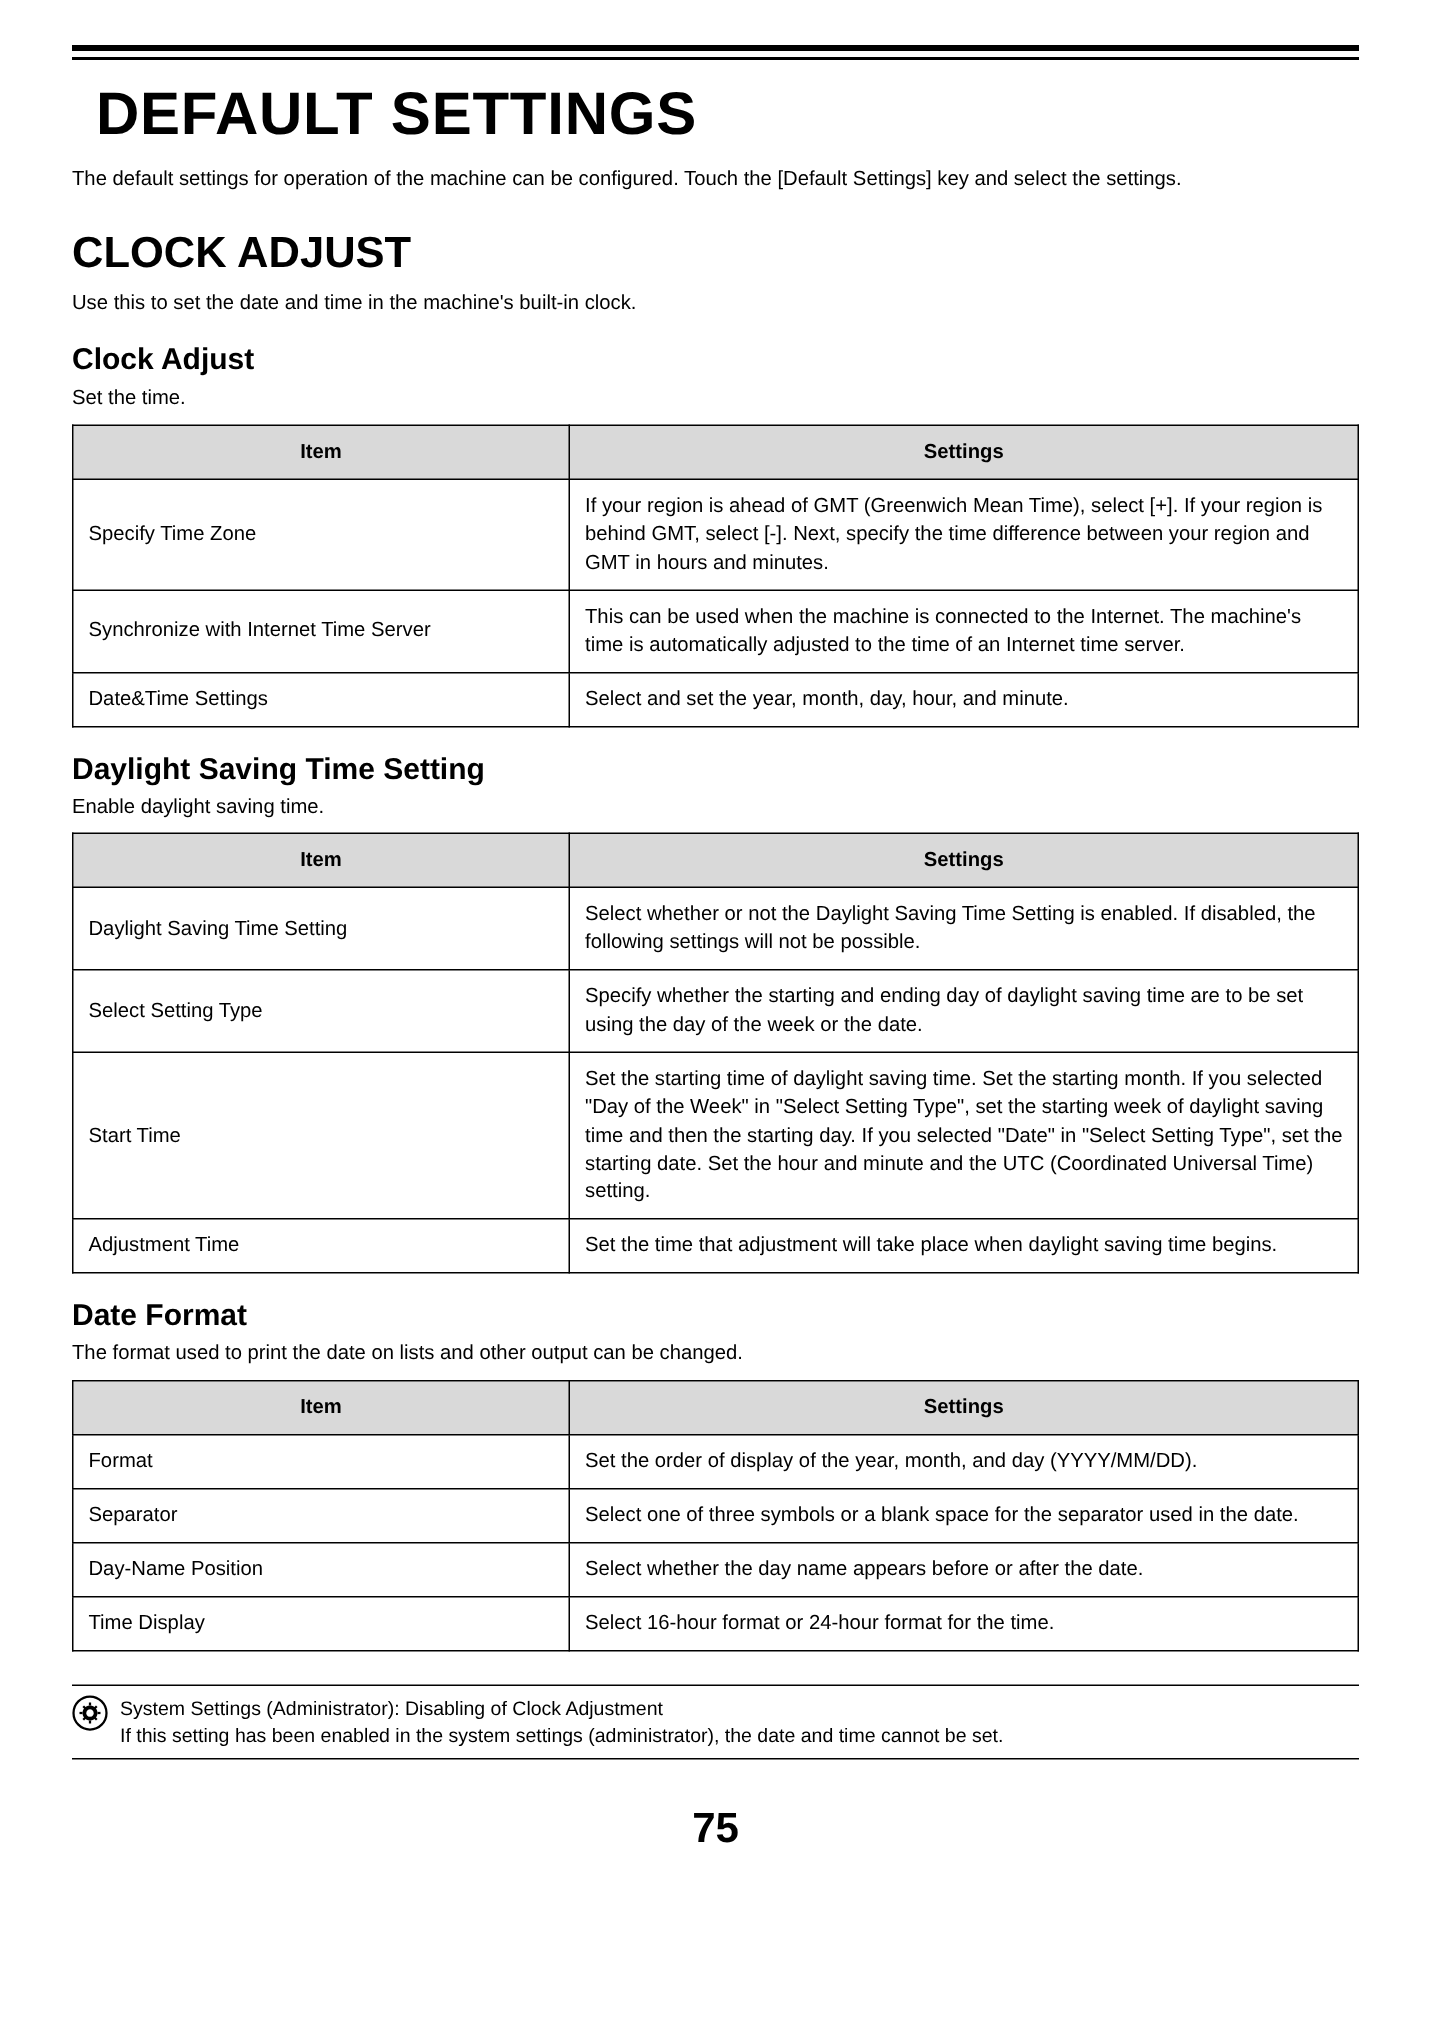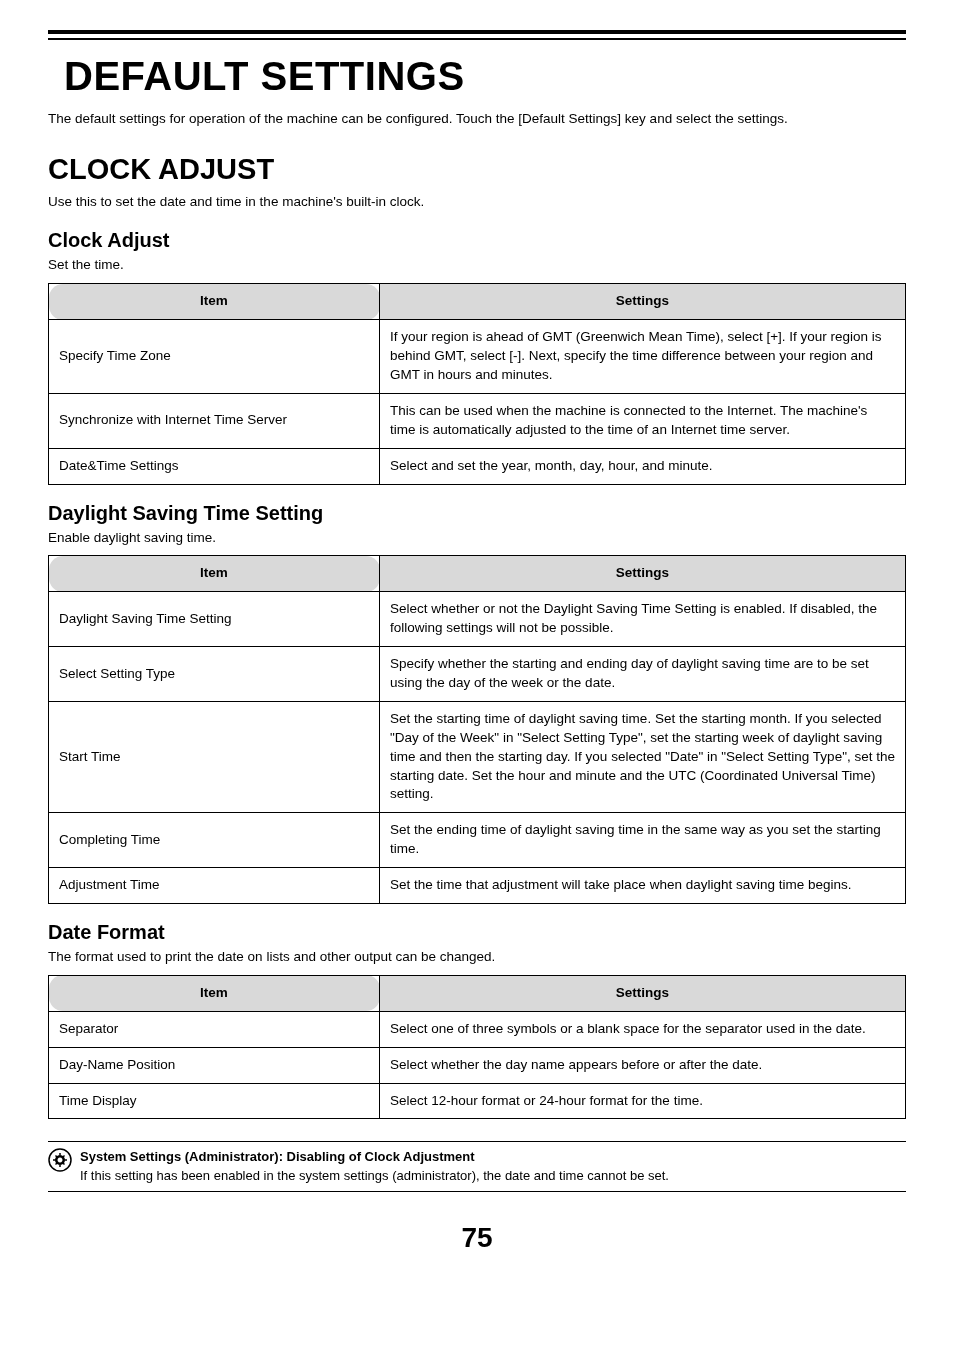--- a/index.html
+++ b/index.html
@@ -49,42 +49,41 @@
     text-align: left;
     font-size: 13.5px;
   }
   table.settings th {
     background: #d9d9d9;
     font-weight: bold;
     text-align: center;
   }
   table.settings th.col-item {
     width: 310px;
-    border-radius: 14px;
   }
   .note-box {
     border-top: 1px solid #000;
     border-bottom: 1px solid #000;
     margin-top: 22px;
     padding: 6px 0;
     display: flex;
     align-items: flex-start;
   }
   .note-icon {
     flex: 0 0 auto;
     margin-right: 8px;
   }
   .note-icon svg {
     display: block;
   }
   .note-text {
     font-size: 13px;
   }
   .note-text .note-title {
-    font-weight: bold;
+    font-weight: normal;
     text-align: right;
   }
   .page-number {
     text-align: center;
     font-size: 28px;
     font-weight: bold;
     margin-top: 26px;
   }
 </style>
 </head>
@@ -141,52 +140,52 @@
     </tr>
     <tr>
       <td>Select Setting Type</td>
       <td>Specify whether the starting and ending day of daylight saving time are to be set using the day of the week or the date.</td>
     </tr>
     <tr>
       <td>Start Time</td>
       <td>Set the starting time of daylight saving time. Set the starting month. If you selected "Day of the Week" in "Select Setting Type", set the starting week of daylight saving time and then the starting day. If you selected "Date" in "Select Setting Type", set the starting date. Set the hour and minute and the UTC (Coordinated Universal Time) setting.</td>
     </tr>
     <tr>
-      <td>Completing Time</td>
-      <td>Set the ending time of daylight saving time in the same way as you set the starting time.</td>
-    </tr>
-    <tr>
       <td>Adjustment Time</td>
       <td>Set the time that adjustment will take place when daylight saving time begins.</td>
     </tr>
   </tbody>
 </table>
 
 <h3 class="sub-title">Date Format</h3>
 <p class="body-text">The format used to print the date on lists and other output can be changed.</p>
 
 <table class="settings">
   <thead>
     <tr>
       <th class="col-item">Item</th>
       <th>Settings</th>
     </tr>
   </thead>
   <tbody>
     <tr>
+      <td>Format</td>
+      <td>Set the order of display of the year, month, and day (YYYY/MM/DD).</td>
+    </tr>
+    <tr>
       <td>Separator</td>
       <td>Select one of three symbols or a blank space for the separator used in the date.</td>
     </tr>
     <tr>
       <td>Day-Name Position</td>
       <td>Select whether the day name appears before or after the date.</td>
     </tr>
     <tr>
       <td>Time Display</td>
-      <td>Select 12-hour format or 24-hour format for the time.</td>
+      <td>Select 16-hour format or 24-hour format for the time.</td>
     </tr>
   </tbody>
 </table>
 
 <div class="note-box">
   <span class="note-icon">
     <svg width="24" height="24" viewBox="0 0 24 24">
       <circle cx="12" cy="12" r="11" fill="none" stroke="#000" stroke-width="1.5"></circle>
       <path d="M12 7 a5 5 0 1 0 0.001 0 M12 9.5 a2.5 2.5 0 1 0 0.001 0" fill="#000" fill-rule="evenodd"></path>
       <g stroke="#000" stroke-width="1.5">

